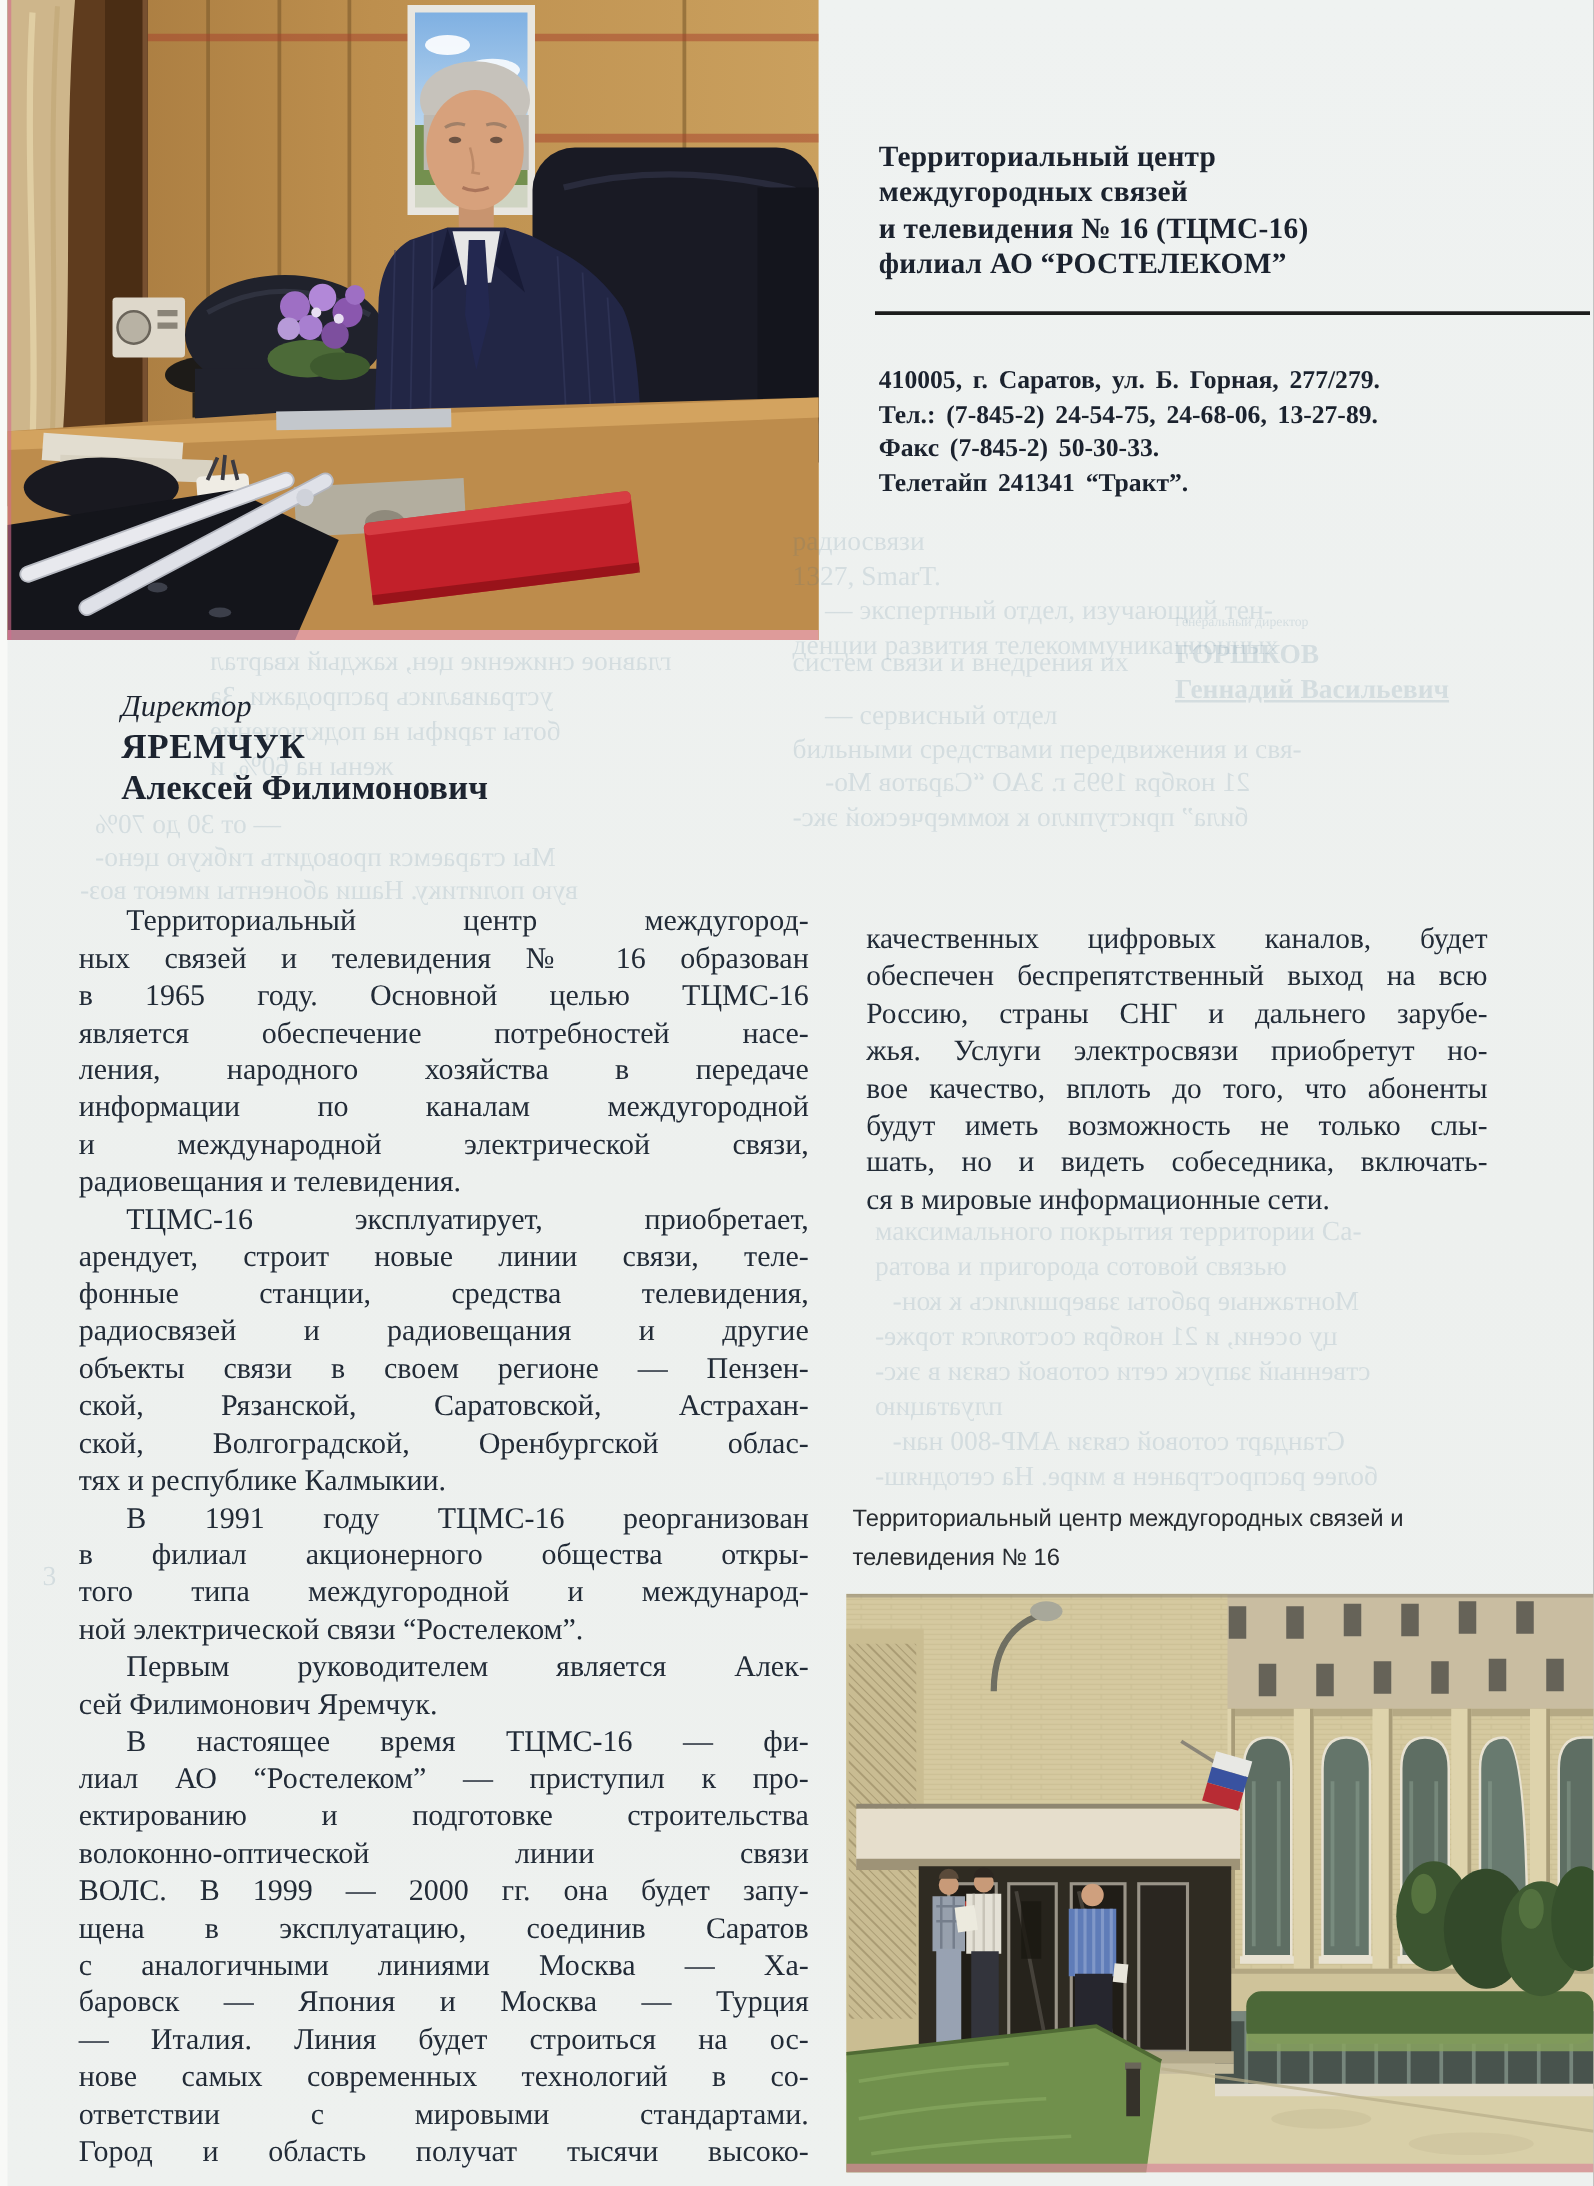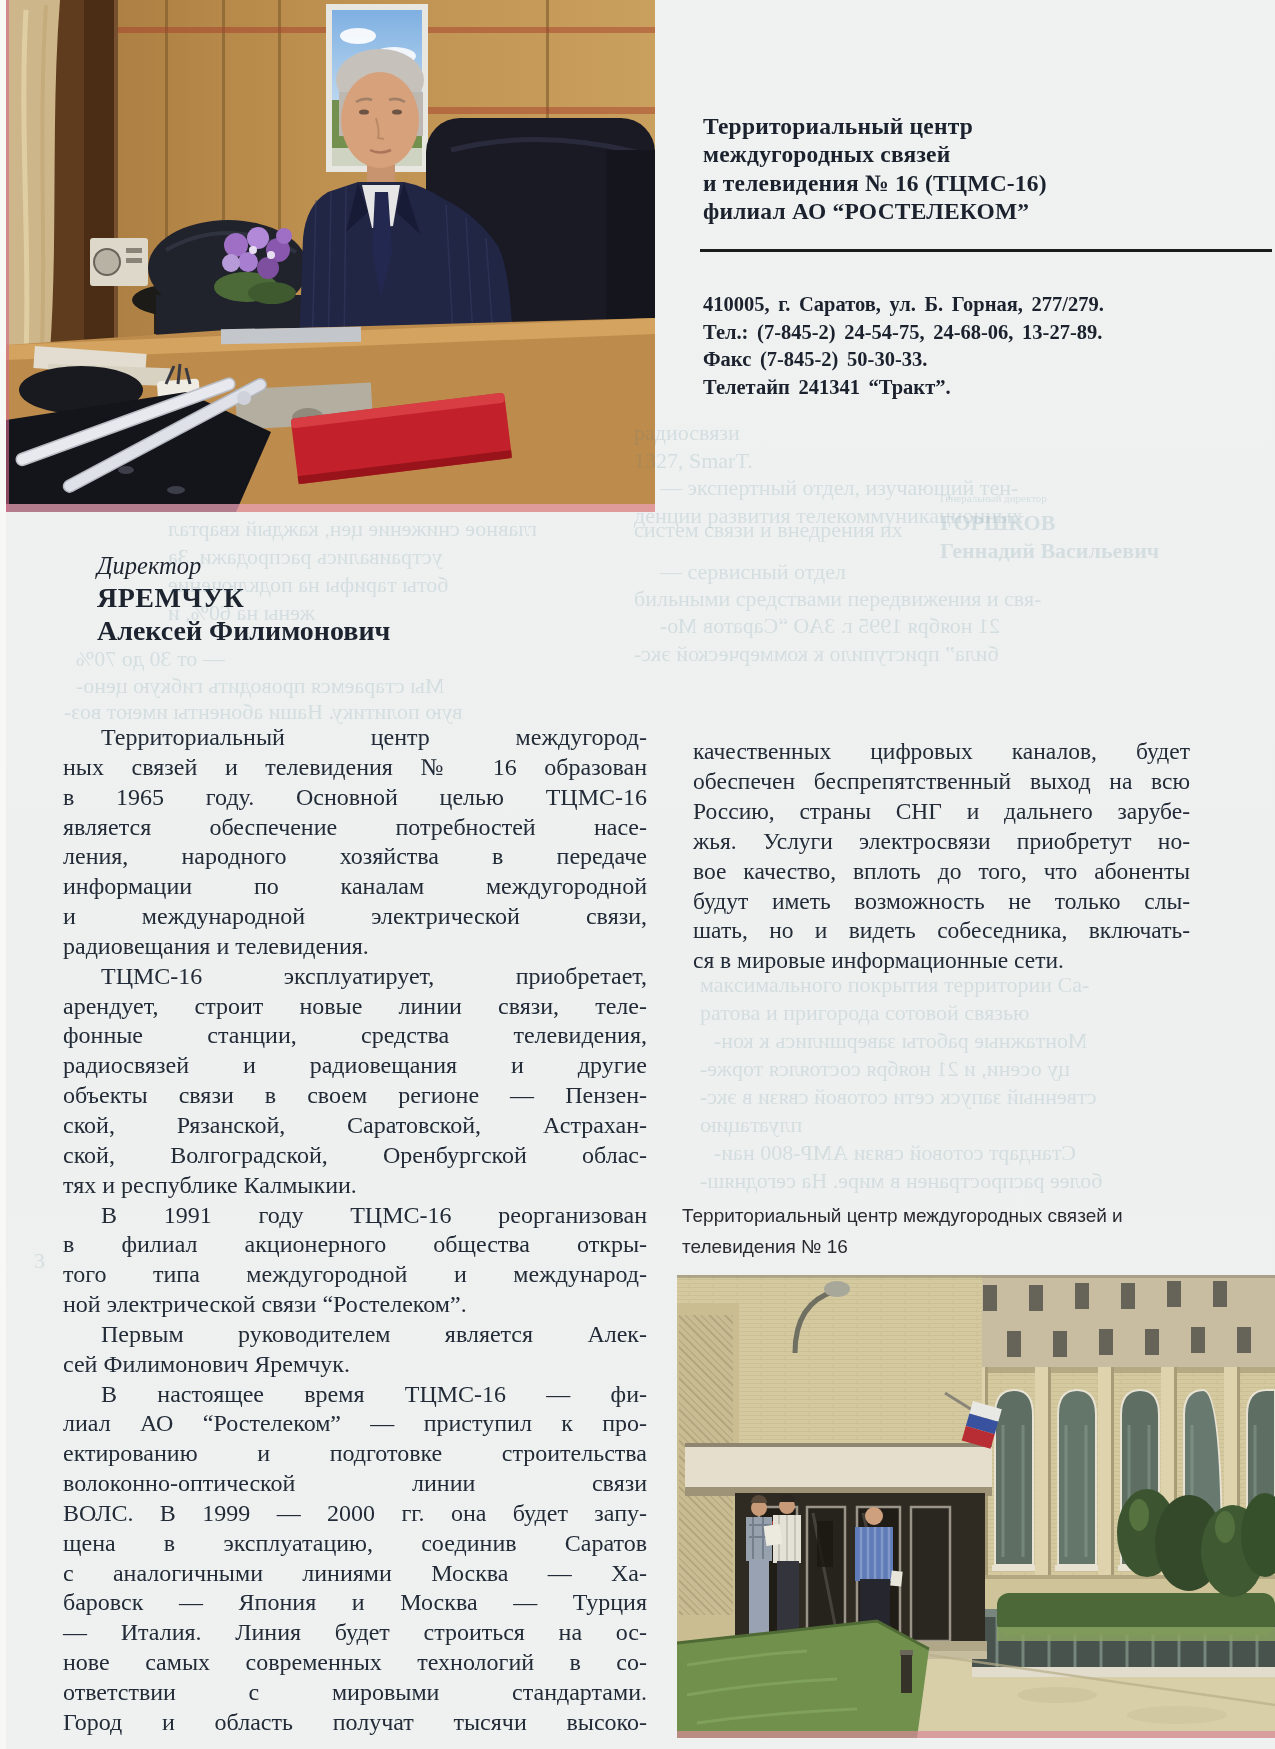--- a/index.html
+++ b/index.html
@@ -183,21 +183,21 @@
   </svg>
 
   <div id="ghost-layer">
       <div class="ghost-frag" style="left: 634px; top: 420px;">радиосвязи</div>
       <div class="ghost-frag" style="left: 634px; top: 448px;">1327, SmarT.</div>
       <div class="ghost-frag" style="left: 660px; top: 475px;">— экспертный отдел, изучающий тен-</div>
       <div class="ghost-frag" style="left: 634px; top: 503px; text-align: center;">денции развития телекоммуникационных</div>
       <div class="ghost-frag" style="left: 634px; top: 517px;">систем связи и внедрения их</div>
       <div class="ghost-frag" style="font-size: 11px; left: 940px; top: 492px;">Генеральный директор</div>
       <div class="ghost-frag" style="font-weight: bold; left: 940px; top: 510px;">ГОРШКОВ</div>
-      <div class="ghost-frag" style="font-weight: bold; left: 940px; top: 538px;">Геннадий Васильевич</div>
+      <div class="ghost-frag" style="font-weight: bold; left: 940px; top: 538px; text-decoration: underline;">Геннадий Васильевич</div>
       <div class="ghost-frag" style="left: 660px; top: 559px;">— сервисный отдел</div>
       <div class="ghost-frag" style="left: 634px; top: 586px;">бильными средствами передвижения и свя-</div>
       <div class="ghost-frag mir" style="left: 660px; top: 613px;">21 ноября 1995 г. ЗАО “Саратов Мо-</div>
       <div class="ghost-frag mir" style="left: 634px; top: 641px;">била” приступило к коммерческой экс-</div>
       <div class="ghost-frag mir" style="left: 168px; top: 516px;">главное снижение цен, каждый квартал</div>
       <div class="ghost-frag mir" style="left: 168px; top: 544px;">устраивались распродажи. За</div>
       <div class="ghost-frag mir" style="left: 168px; top: 572px;">боты тарифы на подключение</div>
       <div class="ghost-frag mir" style="left: 168px; top: 600px;">жены на 60%, и</div>
       <div class="ghost-frag mir" style="left: 76px; top: 646px;">— от 30 до 70%</div>
       <div class="ghost-frag mir" style="left: 76px; top: 673px;">Мы стараемся проводить гибкую цено-</div>

